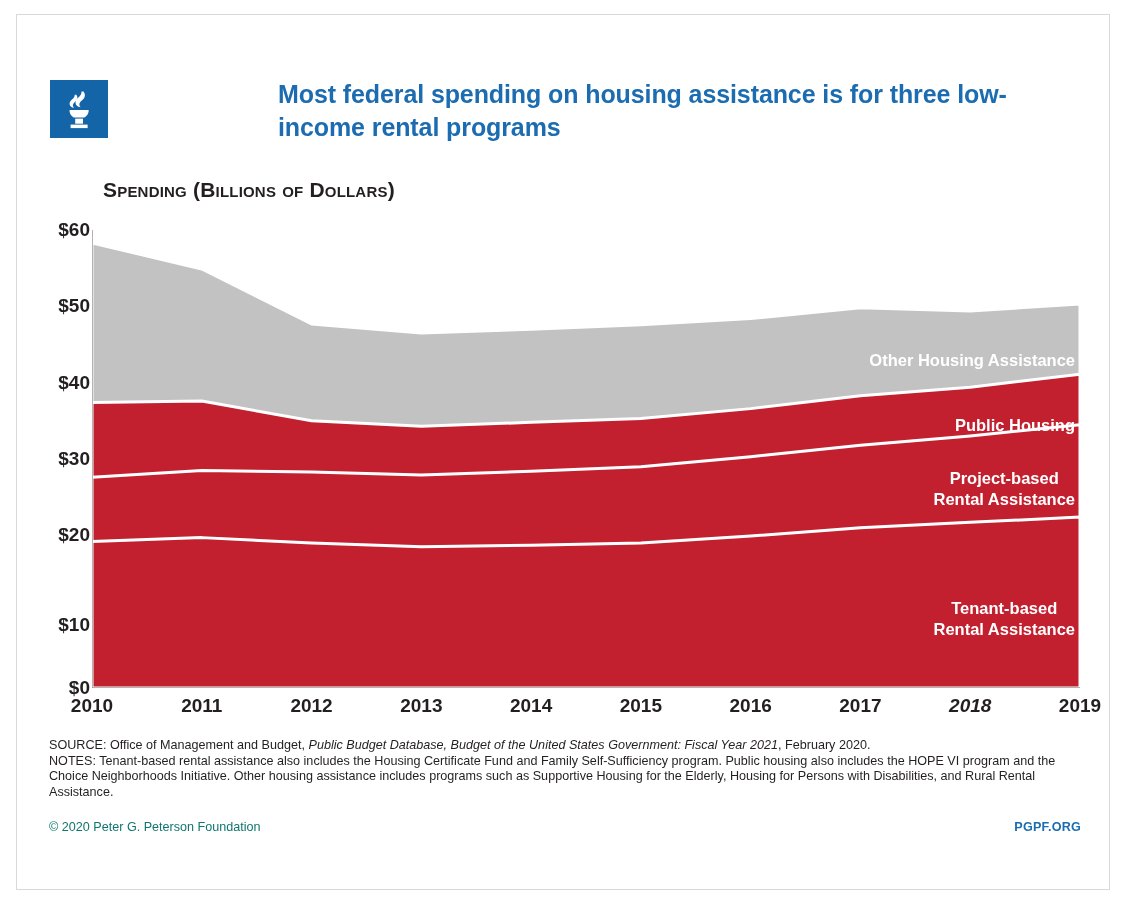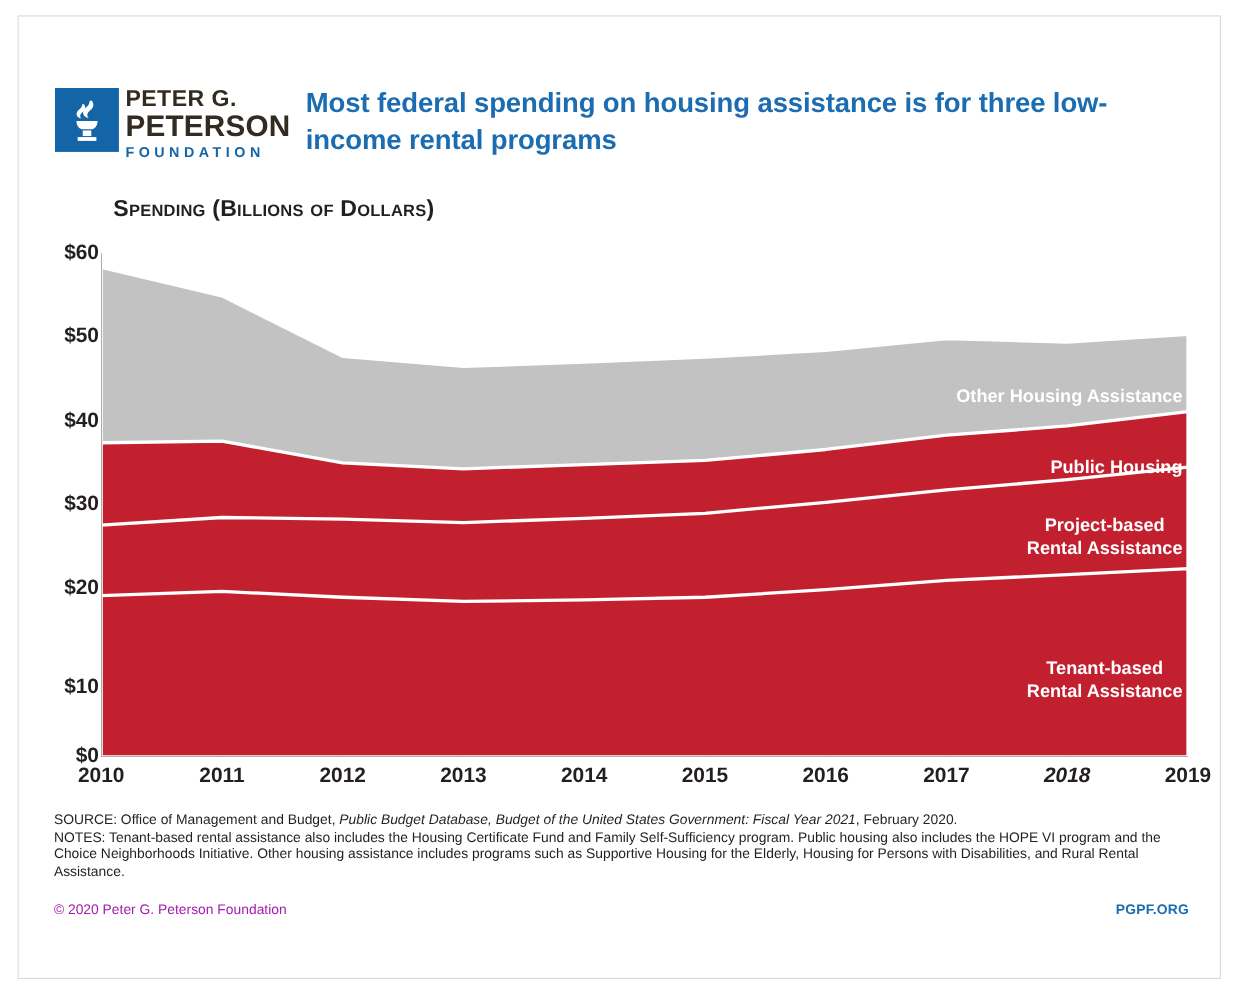--- a/index.html
+++ b/index.html
@@ -32,45 +32,40 @@
 
   .xlabels{position:absolute;left:47px;top:480px;width:988px;height:32px;}
   .xlab{position:absolute;font-size:19px;font-weight:bold;color:#231f20;transform:translateX(-50%);white-space:nowrap;}
 
   .series-label{position:absolute;color:#ffffff;font-size:16.5px;font-weight:bold;line-height:21px;text-align:center;white-space:nowrap;margin-left:32px;}
 
   
   .notes{position:absolute;left:49px;top:738px;width:1032px;font-size:12.6px;line-height:15.6px;color:#231f20;}
   .notes i{font-style:italic;}
   .footer{position:absolute;left:49px;top:820px;width:1032px;height:20px;}
-  .copy{position:absolute;left:0;top:0;font-size:12.6px;color:#a21caf;}
+  .copy{position:absolute;left:0;top:0;font-size:12.6px;color:#0f766e;}
   .pgpf{position:absolute;right:0;top:0;font-size:12.6px;font-weight:bold;color:#1b6cb0;letter-spacing:.2px;}
 </style>
 </head>
 <body>
 
 <div class="card">
   <div class="border-frame"></div>
 
   <div class="header">
     <div class="logo-wrap">
       <div class="logo-mark">
         <svg width="58" height="58" viewBox="0 0 58 58" aria-hidden="true">
           <rect x="0" y="0" width="58" height="58" fill="#1365a8"></rect>
           <path d="M33.5 11.5c2.3 3.1 1.6 6.2-1.2 8.6-2.1 1.8-3.1 3.2-2.9 4.8.1.9.6 1.7 1.3 2.3-3.1-.3-5.1-2.1-5.2-4.5-.1-1.9 1-3.5 2.8-5.1 2.1-1.9 3.4-3.7 3.2-6.1z" fill="#ffffff"></path>
           <path d="M26.3 14.8c1.9 2.4 1.2 4.8-1 6.8-1.8 1.6-2.6 2.8-2.4 4.2.1.8.5 1.4 1.1 1.9-2.6-.3-4.3-1.7-4.4-3.8-.1-1.6.9-3 2.4-4.3 1.8-1.6 2.9-3 2.7-4.8z" fill="#ffffff"></path>
           <path d="M19.5 30h19.2c0 4.2-2.3 6.6-4.7 7.6h-9.8c-2.4-1-4.7-3.4-4.7-7.6z" fill="#ffffff"></path>
           <rect x="25.2" y="38.6" width="7.8" height="5.1" fill="#ffffff"></rect>
           <rect x="20.6" y="44.6" width="17" height="3.5" fill="#ffffff"></rect>
         </svg>
-      </div>
-      <div class="logo-text">
-        <div class="logo-l1">PETER G.</div>
-        <div class="logo-l2">PETERSON</div>
-        <div class="logo-l3">FOUNDATION</div>
       </div>
     </div>
     <div class="title">Most federal spending on housing assistance is for three low-income rental programs</div>
   </div>
 
   <div class="axis-caption">Spending (Billions of Dollars)</div>
 
   <div class="chart">
     <div class="ylabels">
         <div class="ylab" style="top: 473px;">$0</div>

